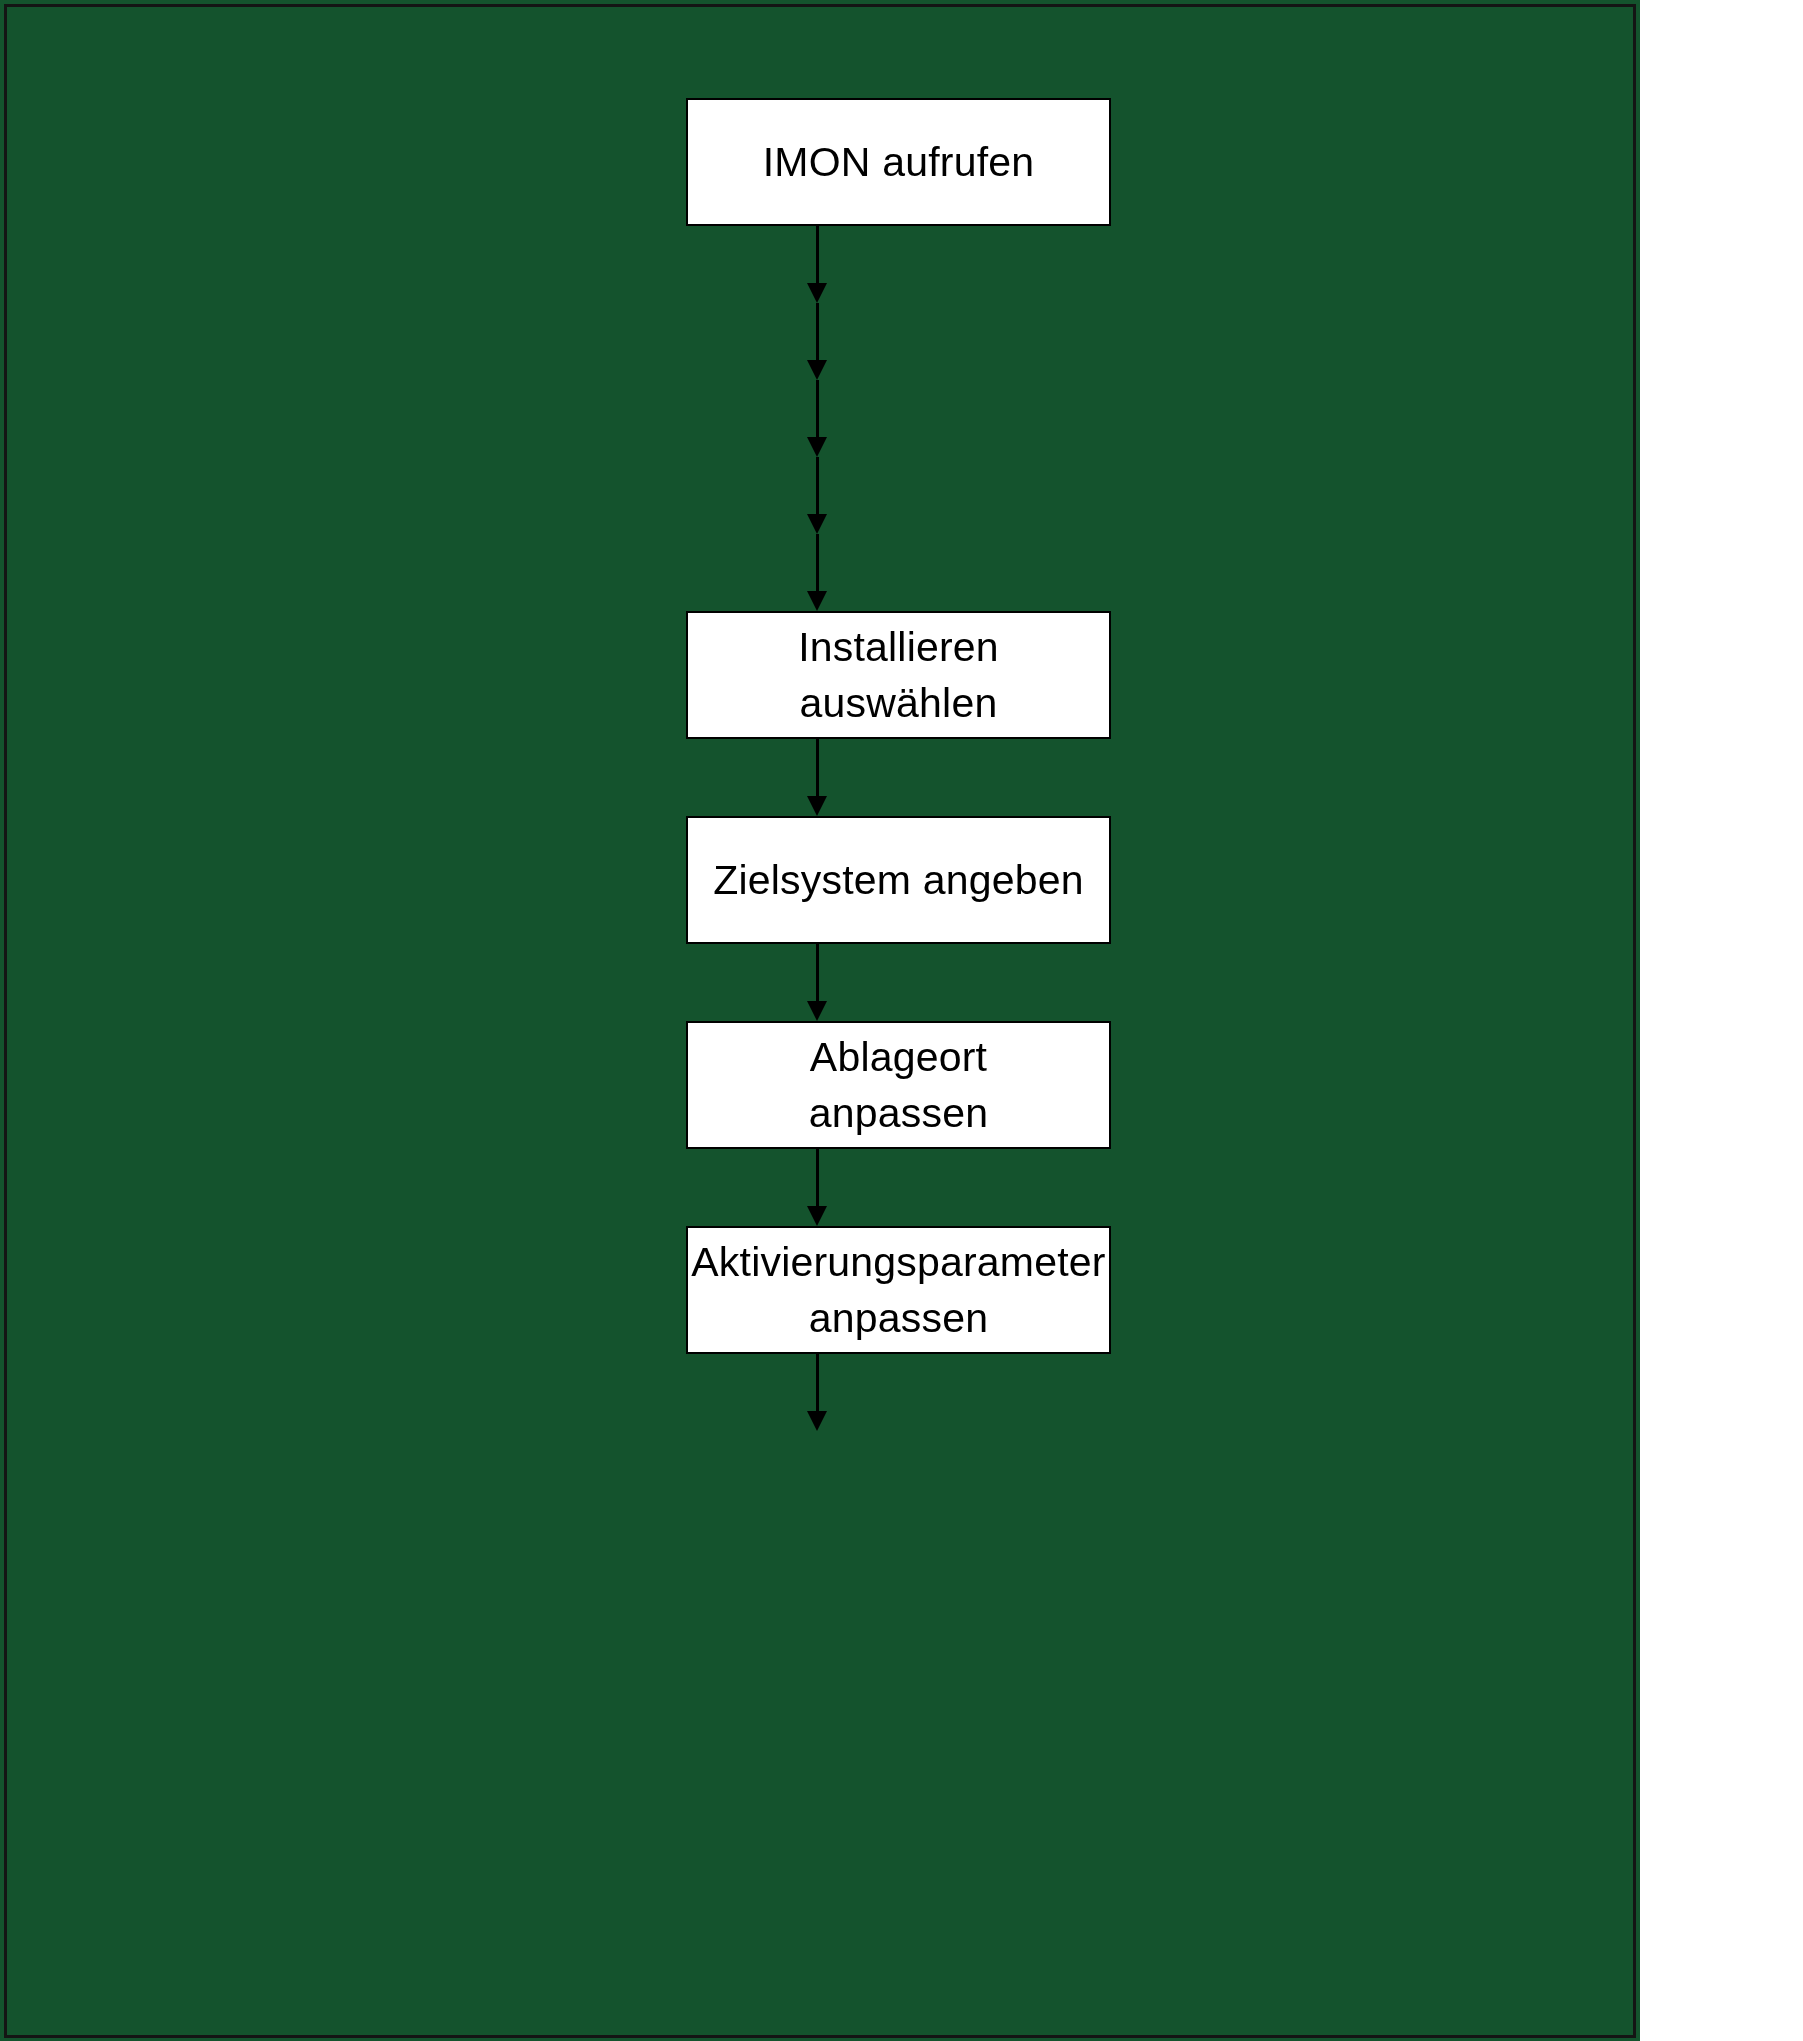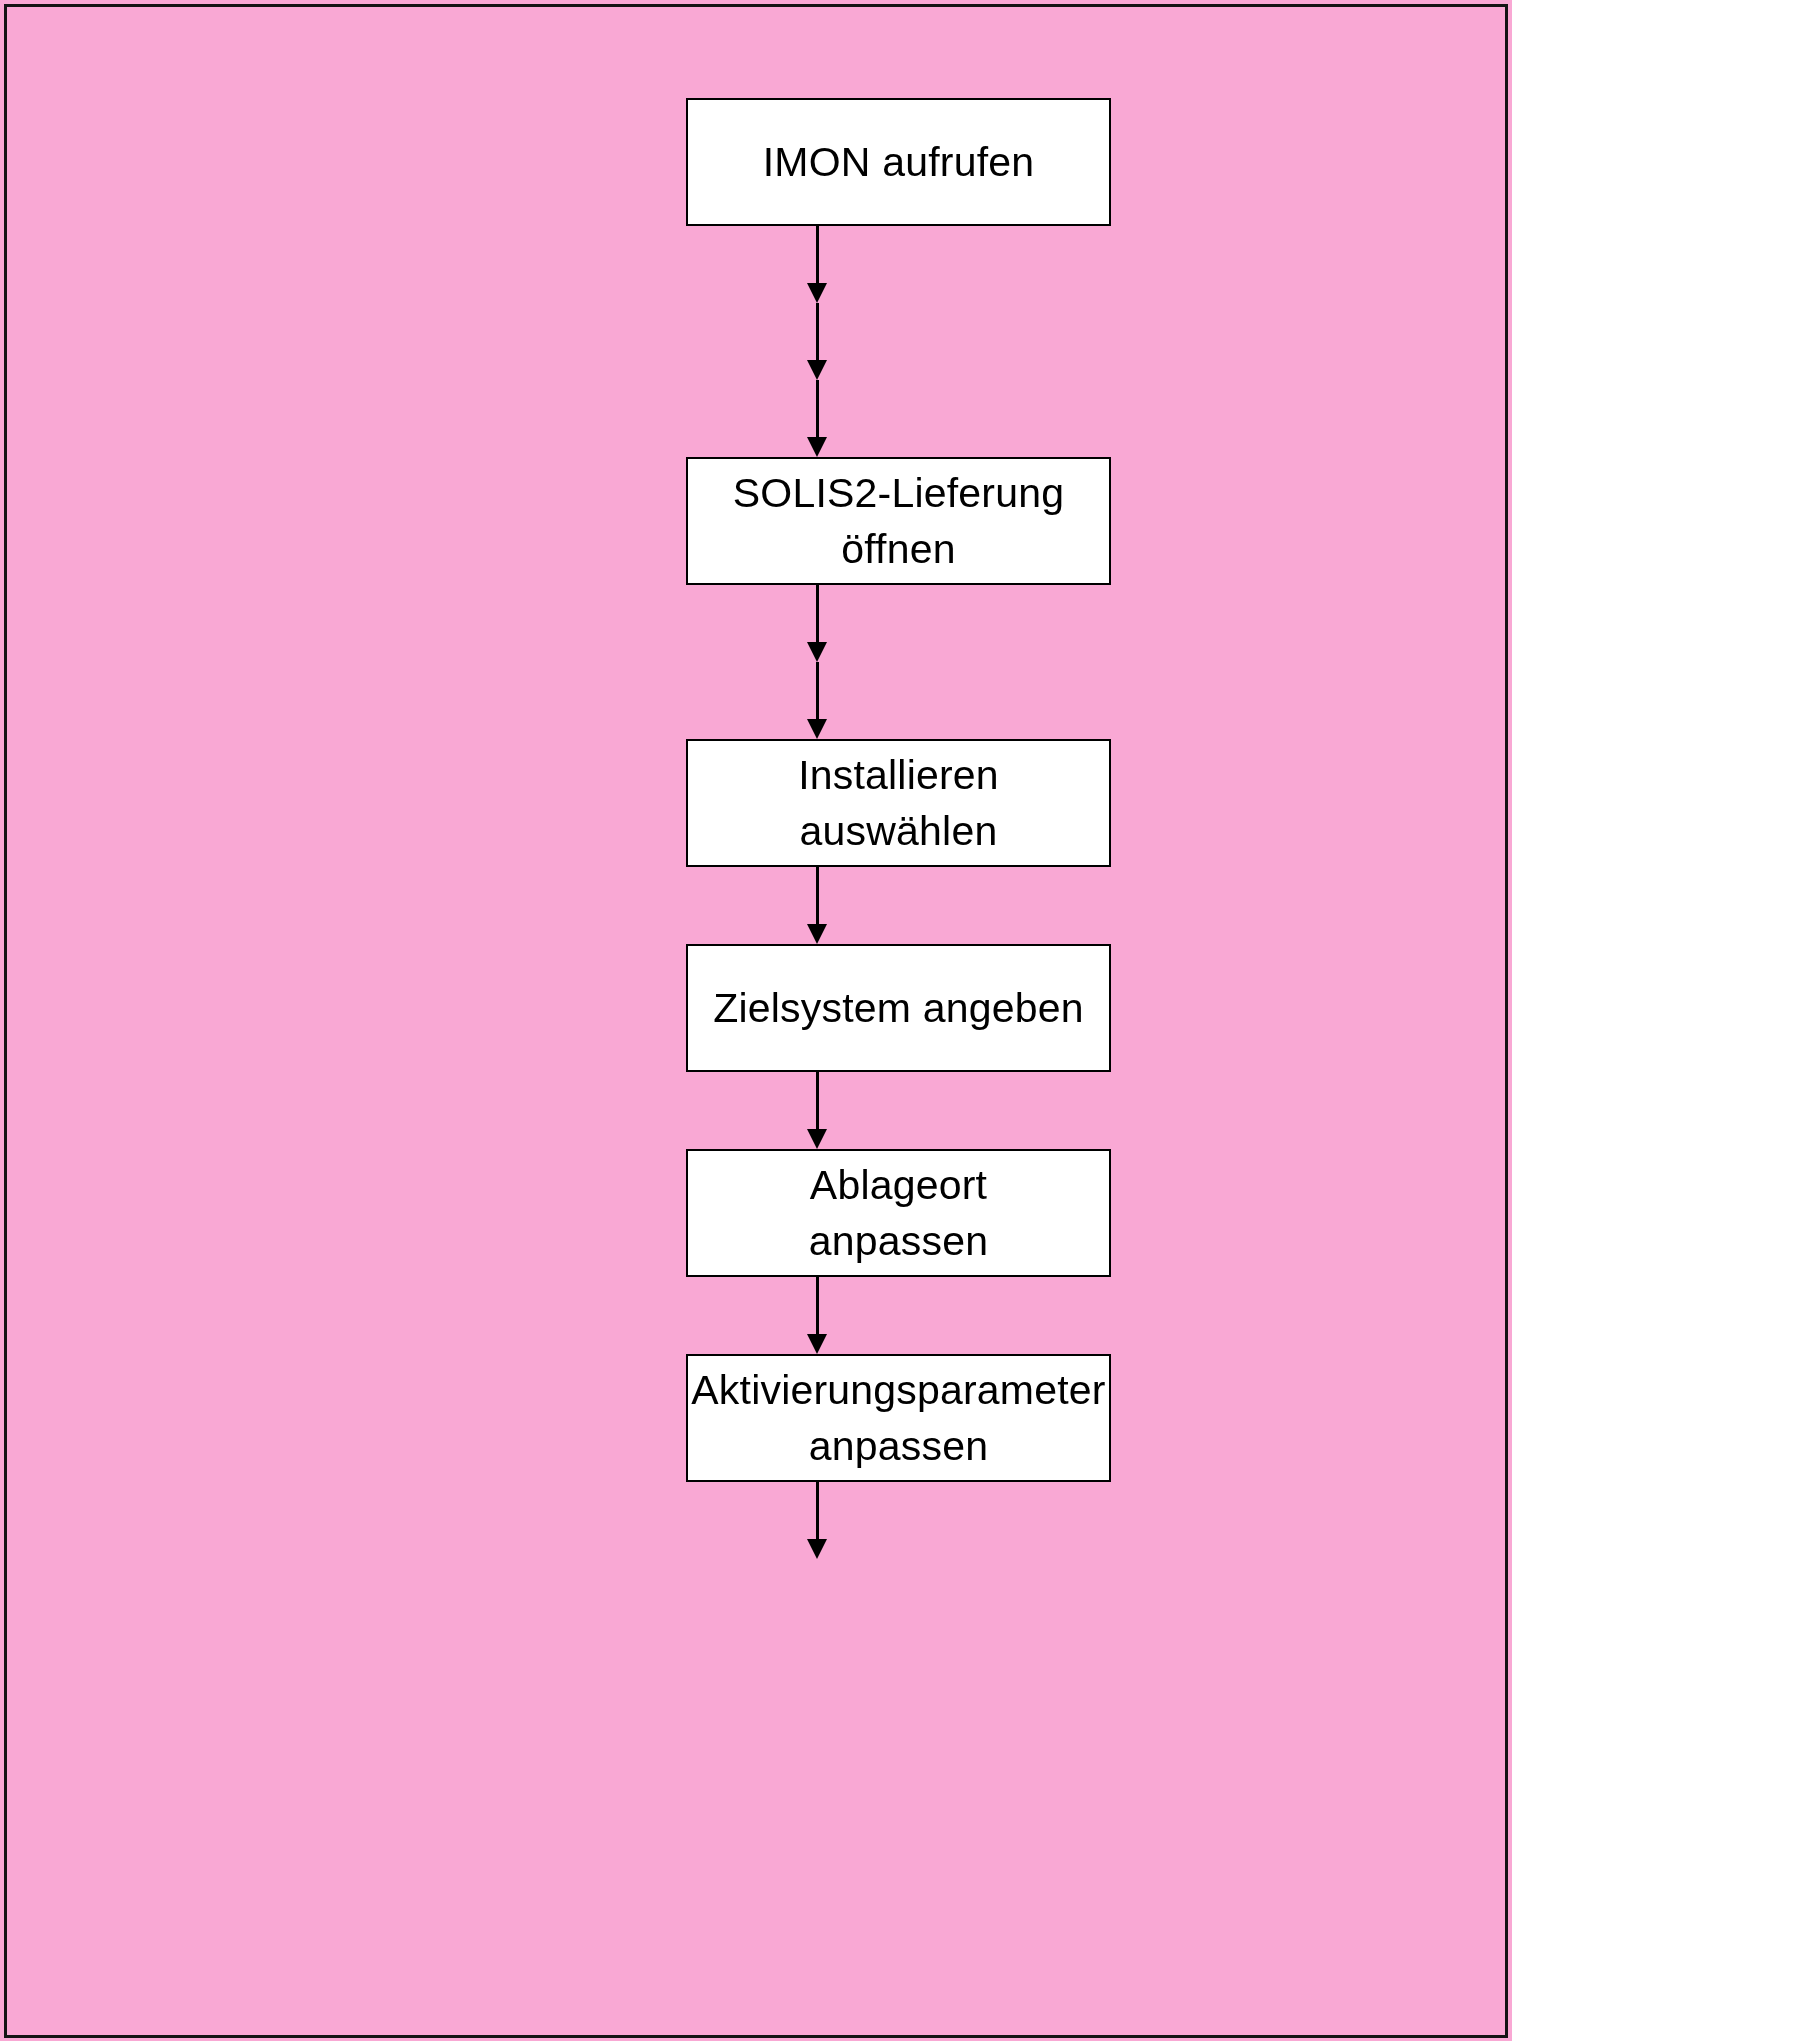--- a/index.html
+++ b/index.html
@@ -2,23 +2,23 @@
 <html style="font-size:14.5px"><head>
 <meta charset="utf-8">
 <style>
   html, body {
     margin: 0;
     padding: 0;
     background: #ffffff;
   }
   .canvas {
     position: relative;
-    width: 1512px;
+    width: 1640px;
     height: 2042px;
-    background: #f9a8d4;
+    background: #14532d;
     overflow: hidden;
     font-family: "Liberation Sans", sans-serif;
     color: #000000;
   }
   .outer-frame {
     position: absolute;
     inset: 3.6px;
     border: 3.6px solid #141414;
     pointer-events: none;
   }
@@ -87,24 +87,20 @@
         <div class="arrow-head"></div>
       </div>
       <div class="arrow">
         <div class="arrow-shaft"></div>
         <div class="arrow-head"></div>
       </div>
       <div class="arrow">
         <div class="arrow-shaft"></div>
         <div class="arrow-head"></div>
       </div>
-      <div class="node">
-        <span class="node-line">SOLIS2-Lieferung</span>
-        <span class="node-line">öffnen</span>
-      </div>
       <div class="arrow">
         <div class="arrow-shaft"></div>
         <div class="arrow-head"></div>
       </div>
       <div class="arrow">
         <div class="arrow-shaft"></div>
         <div class="arrow-head"></div>
       </div>
       <div class="node">
         <span class="node-line">Installieren</span>

